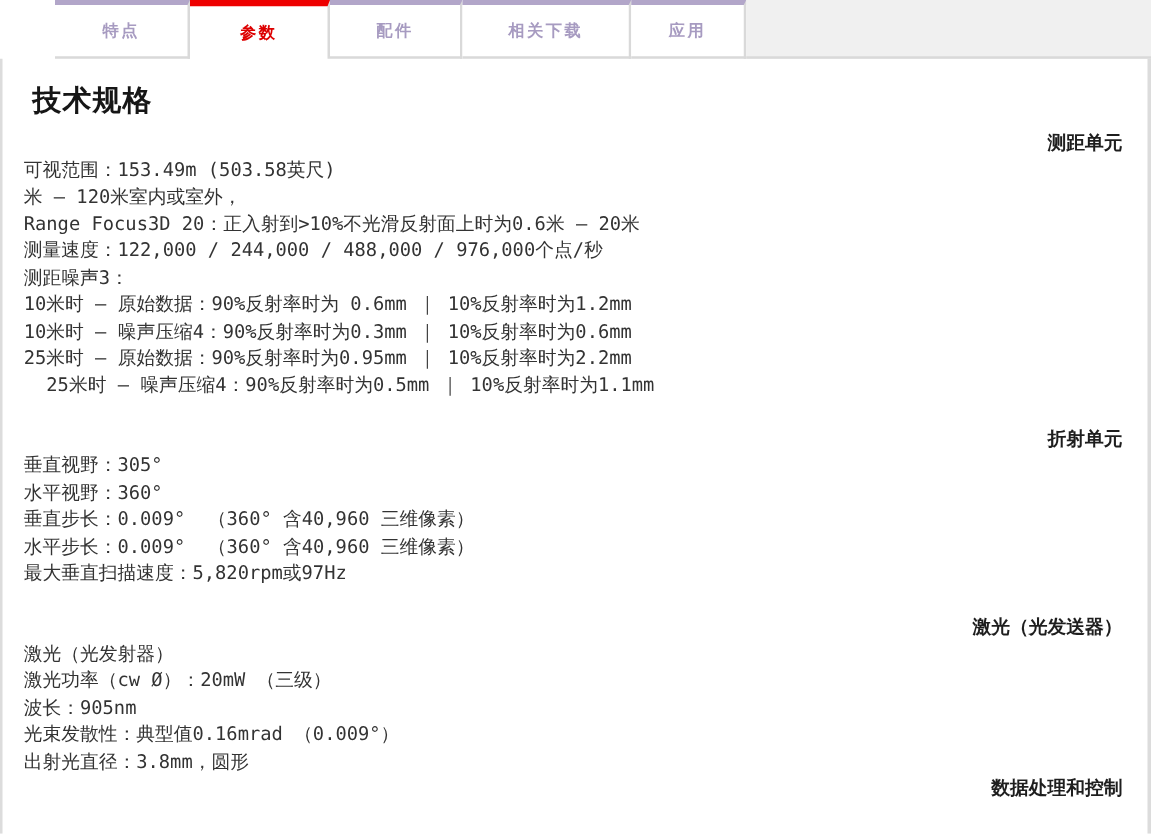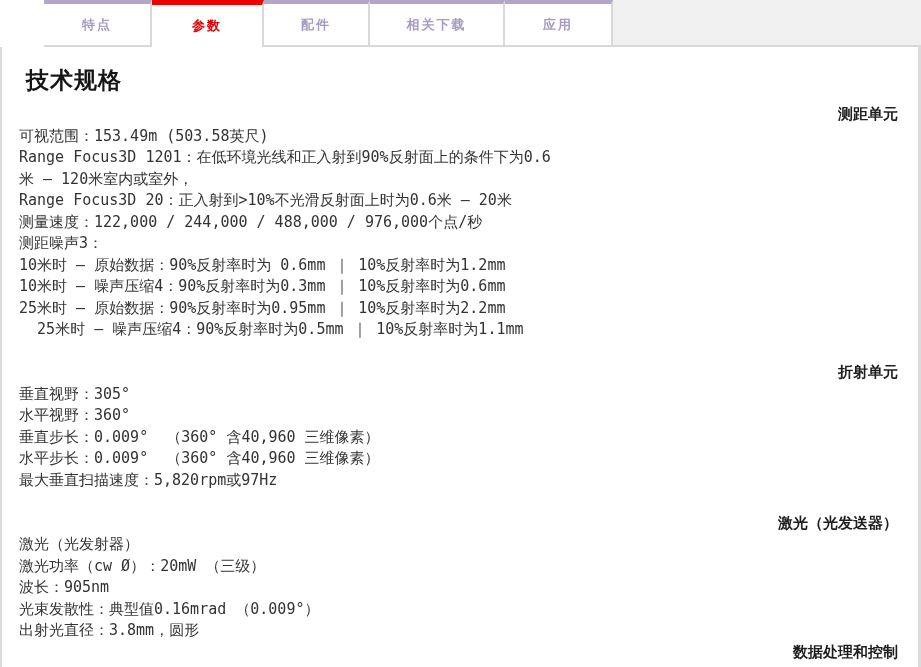--- a/index.html
+++ b/index.html
@@ -18,21 +18,21 @@
     font-size:13px;font-weight:bold;letter-spacing:2px;
     border-top:4px solid var(--purple);
     border-right:2px solid var(--sep);
     border-bottom:2px solid var(--sep);
     cursor:pointer;
   }
   .tab:nth-child(1){width:108px;}
   .tab:nth-child(2){width:112px;}
   .tab:nth-child(3){width:106px;}
   .tab:nth-child(4){width:135px;}
-  .tab:nth-child(5){width:108px;}
+  .tab:nth-child(5){width:92px;}
   .tab.active{
     border-top:5px solid var(--red);
     border-bottom:none;
     color:var(--redtext);
   }
   .tab-filler{flex:1;background:#f0f0f0;border-bottom:2px solid var(--sep);}
 
   .content{
     box-sizing:border-box;width:921px;height:620px;
     border-left:2px solid var(--panelborder);
@@ -63,21 +63,20 @@
     </div>
   <div class="tab-filler"></div>
 </div>
 
 <div class="content">
   <h1 class="page-title">技术规格</h1>
   <div id="spec" class="spec">
       <div class="section">
         <div class="spec-line spec-header">测距单元</div>
         <div class="spec-line"><span class="b">可视范围：</span><span>153.49m (503.58英尺)</span></div>
-        <div class="spec-line"><span class="b">Range Focus3D 1201</span><span>：在低环境光线和正入射到</span><span class="b">90%</span><span>反射面上的条件下为</span><span class="b">0.6</span></div>
         <div class="spec-line"><span>米 – </span><span class="b">120</span><span>米室内或室外，</span></div>
         <div class="spec-line"><span class="b">Range Focus3D 20</span><span>：正入射到</span><span class="b">&gt;10%</span><span>不光滑反射面上时为</span><span class="b">0.6</span><span>米 – </span><span class="b">20</span><span>米</span></div>
         <div class="spec-line"><span>测量速度：</span><span class="b">122,000 / 244,000 / 488,000 / 976,000</span><span>个点/秒</span></div>
         <div class="spec-line"><span>测距噪声</span><span class="b">3</span><span>：</span></div>
         <div class="spec-line"><span class="b">10</span><span>米时 – 原始数据：</span><span class="b">90%</span><span>反射率时为 </span><span class="b">0.6mm</span><span> ｜ </span><span class="b">10%</span><span>反射率时为</span><span class="b">1.2mm</span></div>
         <div class="spec-line"><span class="b">10</span><span>米时 – 噪声压缩</span><span class="b">4</span><span>：</span><span class="b">90%</span><span>反射率时为</span><span class="b">0.3mm</span><span> ｜ </span><span class="b">10%</span><span>反射率时为</span><span class="b">0.6mm</span></div>
         <div class="spec-line"><span class="b">25</span><span>米时 – 原始数据：</span><span class="b">90%</span><span>反射率时为</span><span class="b">0.95mm</span><span> ｜ </span><span class="b">10%</span><span>反射率时为</span><span class="b">2.2mm</span></div>
         <div class="spec-line"><span>  </span><span class="b">25</span><span>米时 – 噪声压缩</span><span class="b">4</span><span>：</span><span class="b">90%</span><span>反射率时为</span><span class="b">0.5mm</span><span> ｜ </span><span class="b">10%</span><span>反射率时为</span><span class="b">1.1mm</span></div>
       </div>
       <div class="section gap">

